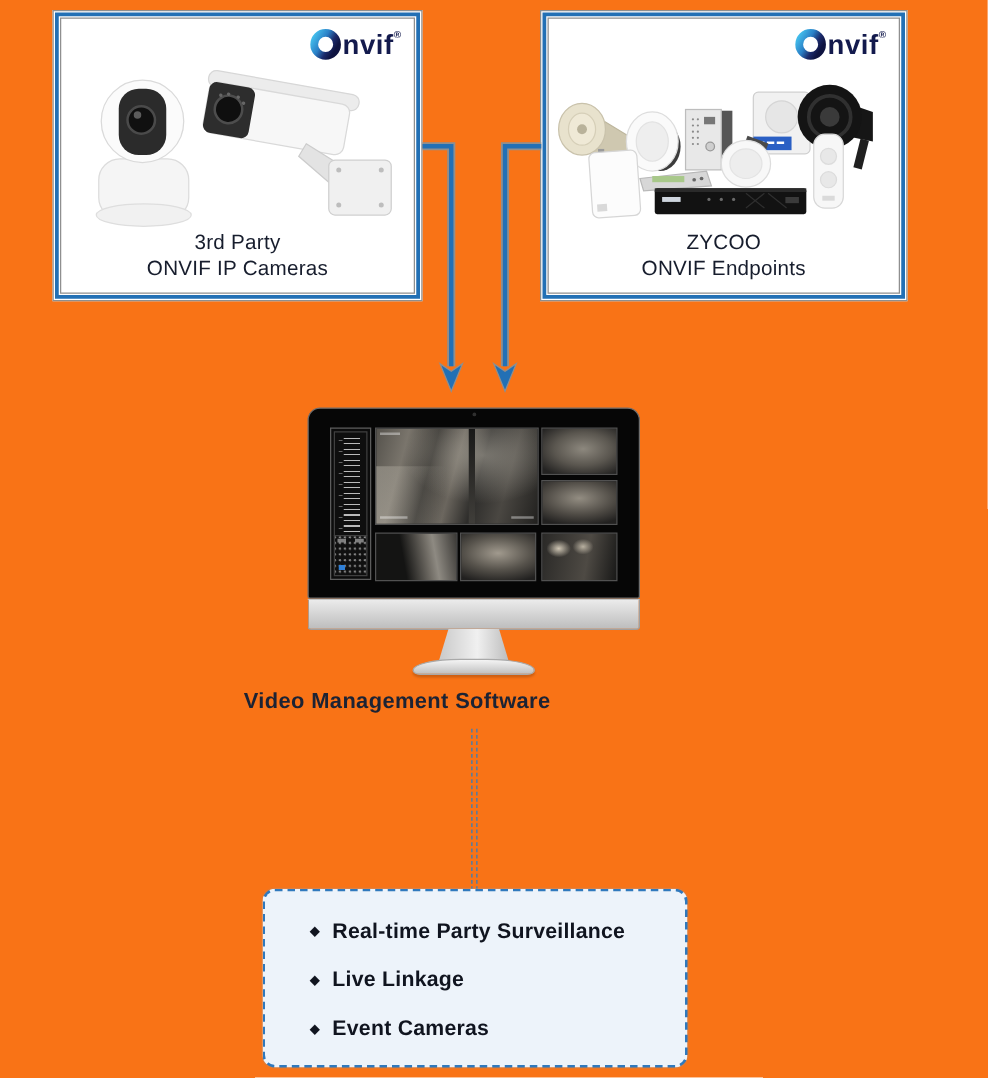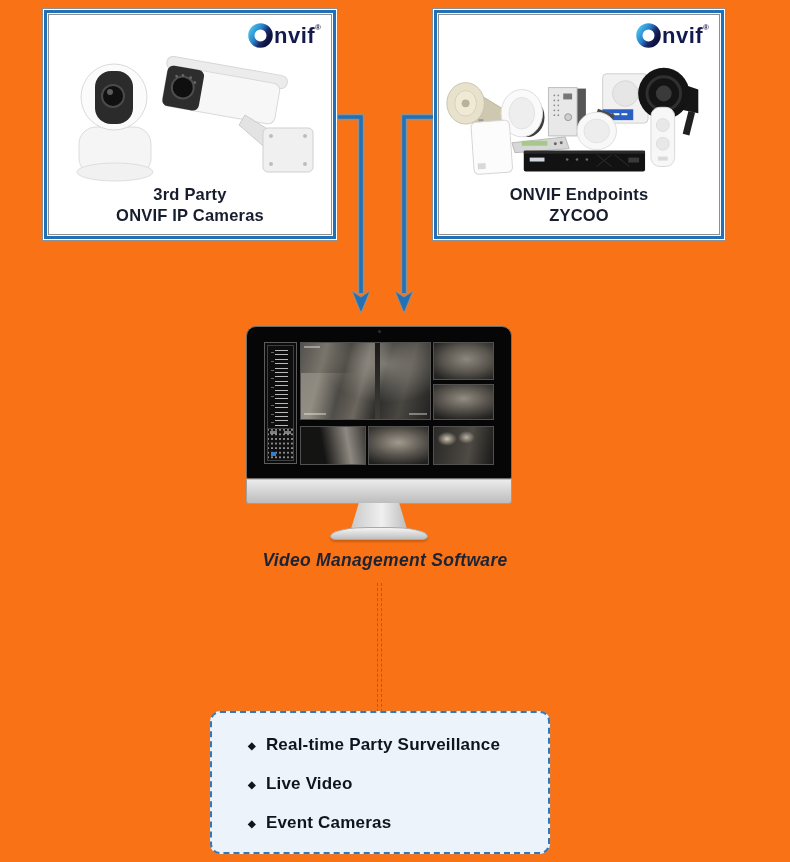--- a/index.html
+++ b/index.html
@@ -13,21 +13,21 @@
   .box-left{left:42px;top:8px;width:296px;height:233px;}
   .box-right{left:432px;top:8px;width:294px;height:233px;}
 
   
   .onvif-logo{position:absolute;top:8px;right:10px;display:flex;align-items:center;line-height:1;}
   .onvif-word{font-size:22px;font-weight:bold;color:#131a4d;letter-spacing:.5px;margin-left:1px;}
   .onvif-reg{font-size:8px;color:#131a4d;font-weight:bold;align-self:flex-start;margin-top:1px;}
 
   
   .box-caption{position:absolute;left:0;right:0;bottom:8px;text-align:center;
-    font-size:16.5px;font-weight:bold;color:#171d2d;line-height:21px;letter-spacing:.2px;}
+    font-size:16.5px;font-weight:normal;color:#171d2d;line-height:21px;letter-spacing:.2px;}
 
   .device-art{position:absolute;left:0;top:34px;width:100%;height:156px;}
 
   
   .arrows{position:absolute;left:0;top:0;width:790px;height:862px;pointer-events:none;}
 
   
   .bezel{position:absolute;left:246px;top:326px;width:266px;height:153px;background:#060606;
     border:1px solid #6e6e6e;border-radius:10px 10px 2px 2px;box-sizing:border-box;}
   .bezel::before{content:"";position:absolute;left:50%;top:3px;width:3px;height:3px;margin-left:-1px;
@@ -77,22 +77,22 @@
   .cam-b1{left:53px;top:99px;width:66px;height:39px;background:
       linear-gradient(80deg, #141413 0 35%, #6e6a63 62%, #8e8a82 72%, #3b3936 100%);}
   .cam-b2{left:121px;top:99px;width:61px;height:39px;background:
       radial-gradient(48px 24px at 50% 42%, #a19a8e 0%, #57534c 55%, #21201f 100%);}
   .cam-b3{left:186px;top:99px;width:61px;height:39px;background:
       radial-gradient(14px 10px at 22% 32%, #cfc6b4 0%, rgba(0,0,0,0) 70%),
       radial-gradient(12px 9px at 55% 28%, #b8b0a0 0%, rgba(0,0,0,0) 70%),
       linear-gradient(100deg,#2a2927,#4e4a44 60%,#191918);}
 
   
-  .vms-label{position:absolute;left:195px;top:550px;width:380px;text-align:center;
-    font-size:17.5px;font-weight:bold;color:#1c2334;letter-spacing:.3px;font-style:italic;}
+  .vms-label{position:absolute;left:195px;top:550px;width:380px;text-align:left;
+    font-size:17.5px;font-weight:bold;color:#1c2334;letter-spacing:.3px;}
   .dash-line{position:absolute;left:377px;top:583px;width:5px;height:129px;box-sizing:border-box;
     border-left:1.5px dashed #2e7ec2;border-right:1.5px dashed #2e7ec2;}
   .features{position:absolute;left:210px;top:711px;width:340px;height:143px;box-sizing:border-box;
     background:#edf3fa;border:2px dashed #3079bd;border-radius:10px;
     box-shadow:0 0 0 1px rgba(150,150,150,.22);padding:21px 0 0 36px;}
   .feature-item{display:flex;align-items:center;height:22px;margin-bottom:17px;
     font-size:17px;font-weight:bold;color:#10141f;letter-spacing:.2px;}
   .feature-bullet{font-size:10px;margin-right:10px;color:#10141f;}
 </style>
 </head>
@@ -260,22 +260,22 @@
             <rect x="92" y="103" width="15" height="4" fill="#cfd6df"></rect>
             <circle cx="130" cy="105" r="1.3" fill="#6a6a6a"></circle>
               <circle cx="140" cy="105" r="1.3" fill="#6a6a6a"></circle>
             <circle cx="150" cy="105" r="1.3" fill="#6a6a6a"></circle>
             <rect x="192" y="103" width="11" height="5" fill="#3a3a3a"></rect>
             <path d="M160 100 L175 112 M175 100 L160 112 M178 100 L193 112" stroke="#2e2e2e" stroke-width="1" fill="none"></path>
           </g>
         </svg>
 
         <div class="box-caption">
+          <div>ZYCOO</div>
           <div>ONVIF Endpoints</div>
-          <div>ZYCOO</div>
         </div>
       </div>
     </div>
   </div>
 
   <svg class="arrows">
     <g>
       <path d="M338 117 L361 117 L361 293" fill="none" stroke="#8f8f8f" stroke-width="6.5"></path>
       <path d="M338 117 L361 117 L361 293" fill="none" stroke="#2270b5" stroke-width="3.5"></path>
       <polygon points="361,313 352,291 361,297 370,291" fill="#2270b5" stroke="#8f8f8f" stroke-width="1"></polygon>
@@ -311,21 +311,21 @@
 
   <div class="dash-line"></div>
 
   <div class="features">
     <div class="feature-item">
       <span class="feature-bullet">◆</span>
       <span>Real-time Party Surveillance</span>
     </div>
     <div class="feature-item">
       <span class="feature-bullet">◆</span>
-      <span>Live Video</span>
+      <span>Live Linkage</span>
     </div>
     <div class="feature-item">
       <span class="feature-bullet">◆</span>
       <span>Event Cameras</span>
     </div>
   </div>
 
 </div>
 
 </body></html>

